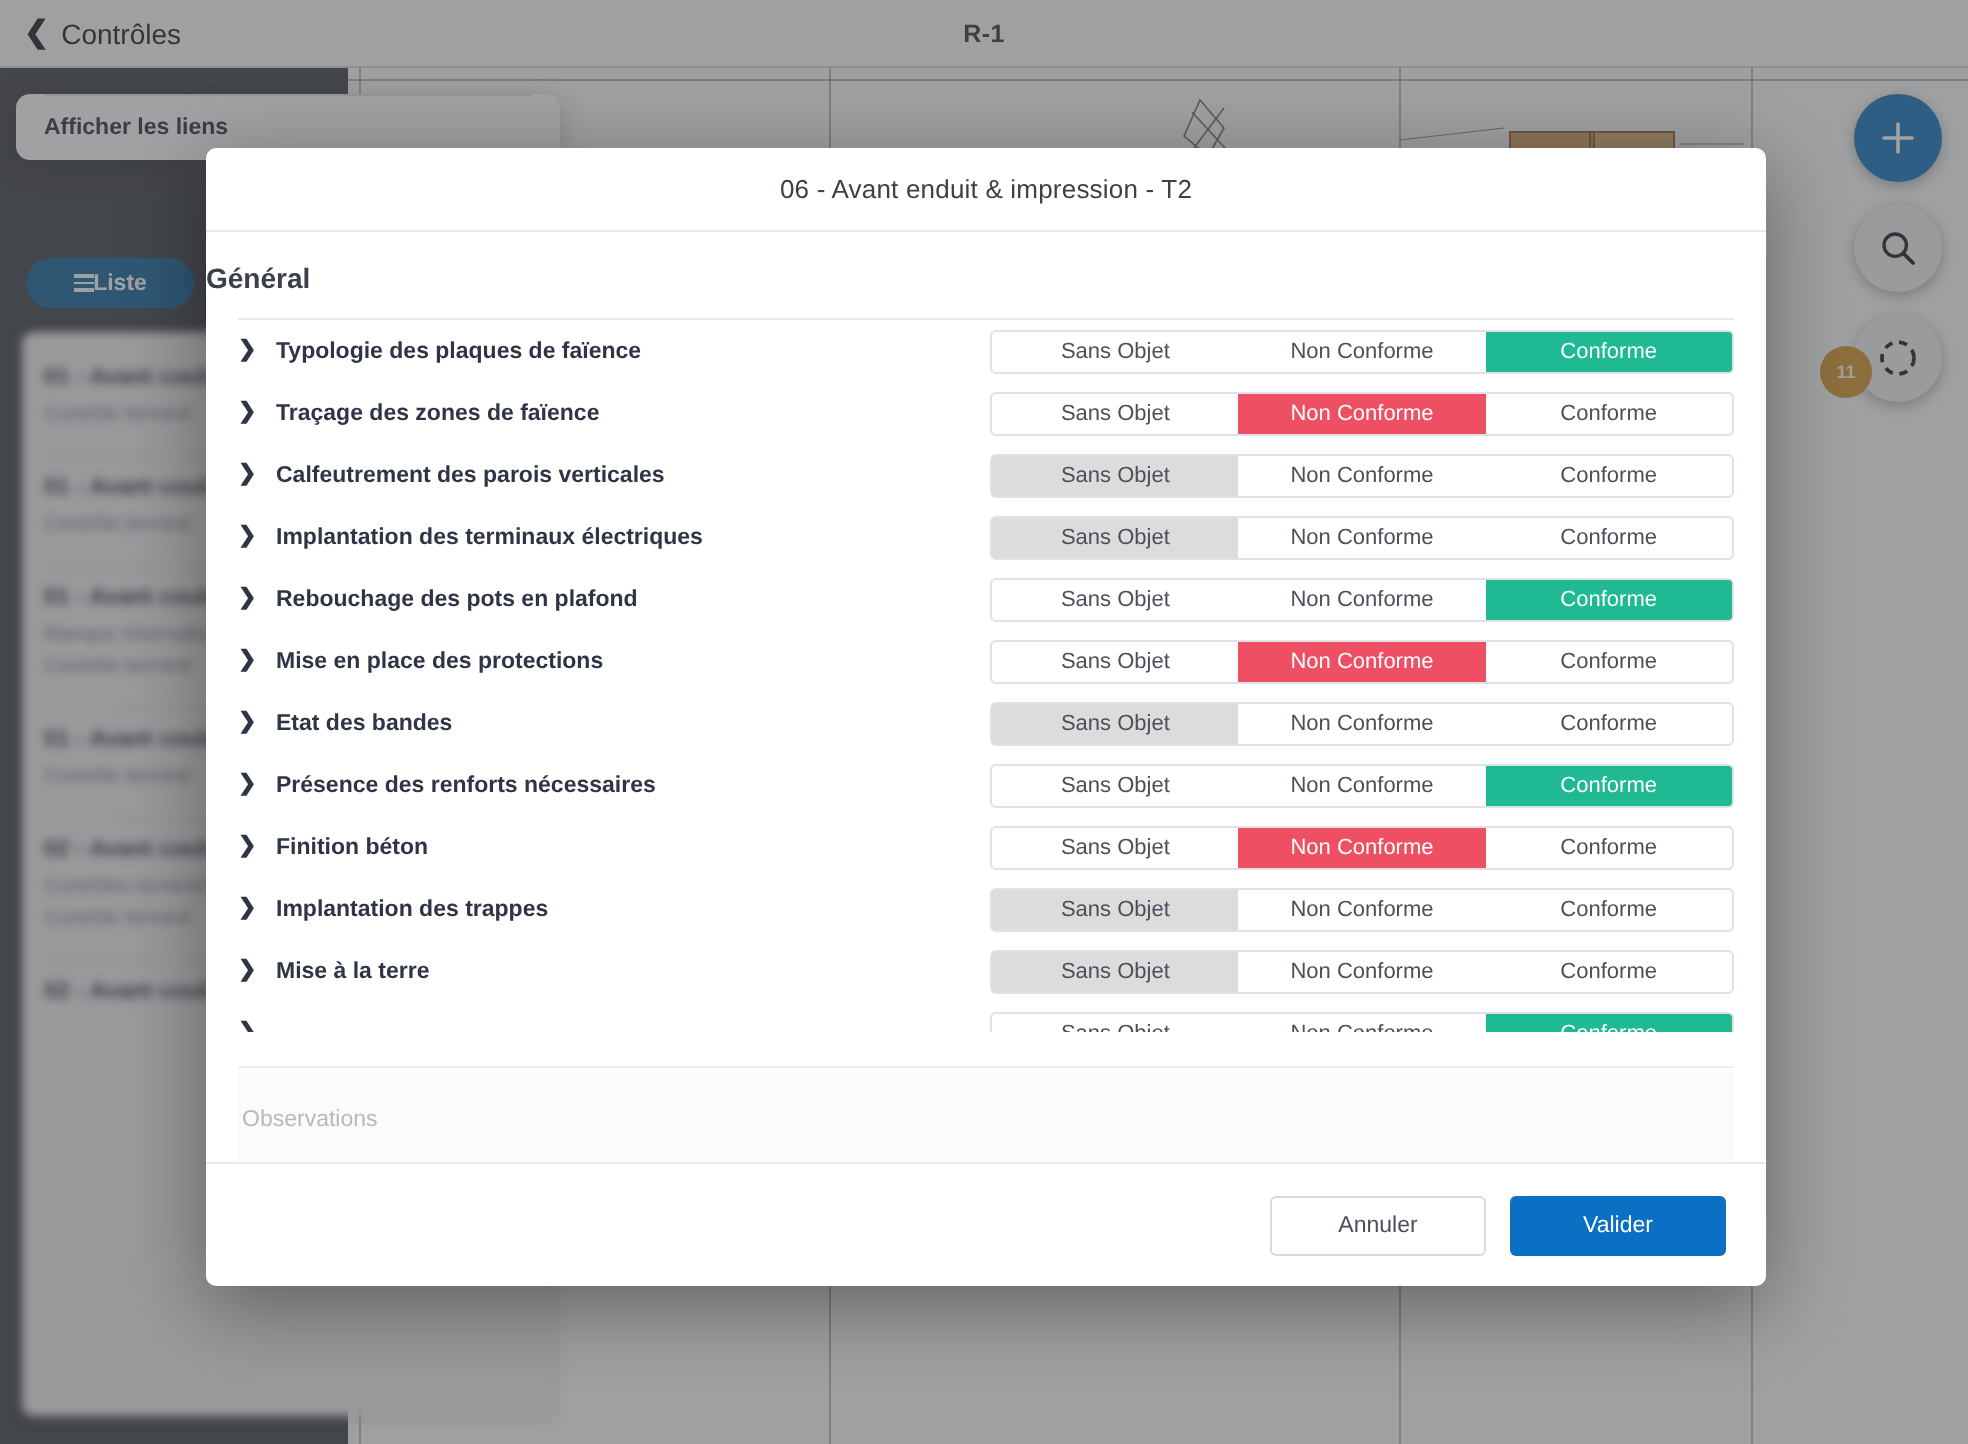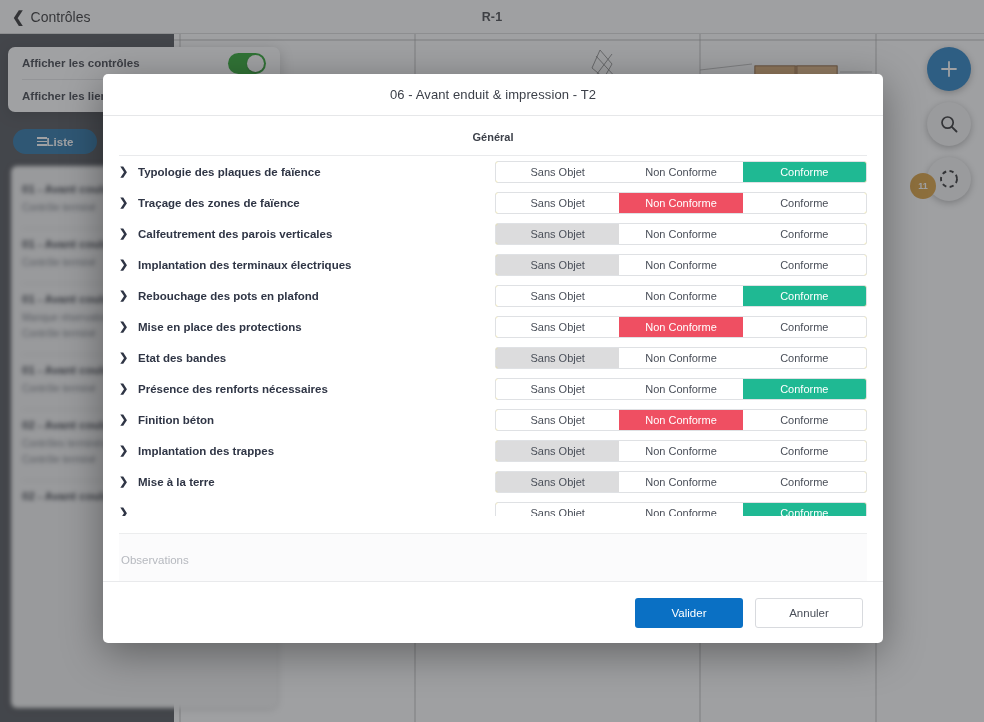--- a/index.html
+++ b/index.html
@@ -227,22 +227,22 @@
   }
 
   .modal-body {
     flex: 1 1 auto;
     overflow: hidden;
     display: flex;
     flex-direction: column;
   }
 
   .section-title {
-    text-align: center;
-    font-size: 11px;
+    text-align: left;
+    font-size: 14px;
     font-weight: 700;
     color: #3c4049;
     padding: 15px 0 12px;
     flex: none;
   }
 
   .rows-wrap {
     flex: 1 1 auto;
     padding: 0 16px;
     overflow: hidden;
@@ -387,26 +387,20 @@
 
     <div class="bg-topbar">
       <div class="back-btn">
         <span class="chev-left">❮</span>
         <span>Contrôles</span>
       </div>
       <div class="bg-topbar-title">R-1</div>
     </div>
 
     <div class="bg-popover">
-      <div class="pop-row">
-        <span>Afficher les contrôles</span>
-        <span class="switch">
-            <span class="knob"></span>
-          </span>
-      </div>
       <div class="pop-divider"></div>
       <div class="pop-row">
         <span>Afficher les liens</span>
       </div>
     </div>
 
     <button class="liste-btn">
       <span class="burger">
           <i></i>
           <i></i>
@@ -607,17 +601,17 @@
               </div>
             </div>
           </div>
       </div>
       <div class="obs">
         <div class="obs-placeholder">Observations</div>
       </div>
     </div>
 
     <div class="modal-footer">
+      <button class="btn btn-cancel">Annuler</button>
       <button class="btn btn-submit">Valider</button>
-      <button class="btn btn-cancel">Annuler</button>
     </div>
   </div>
 </div>
 
 </body></html>

